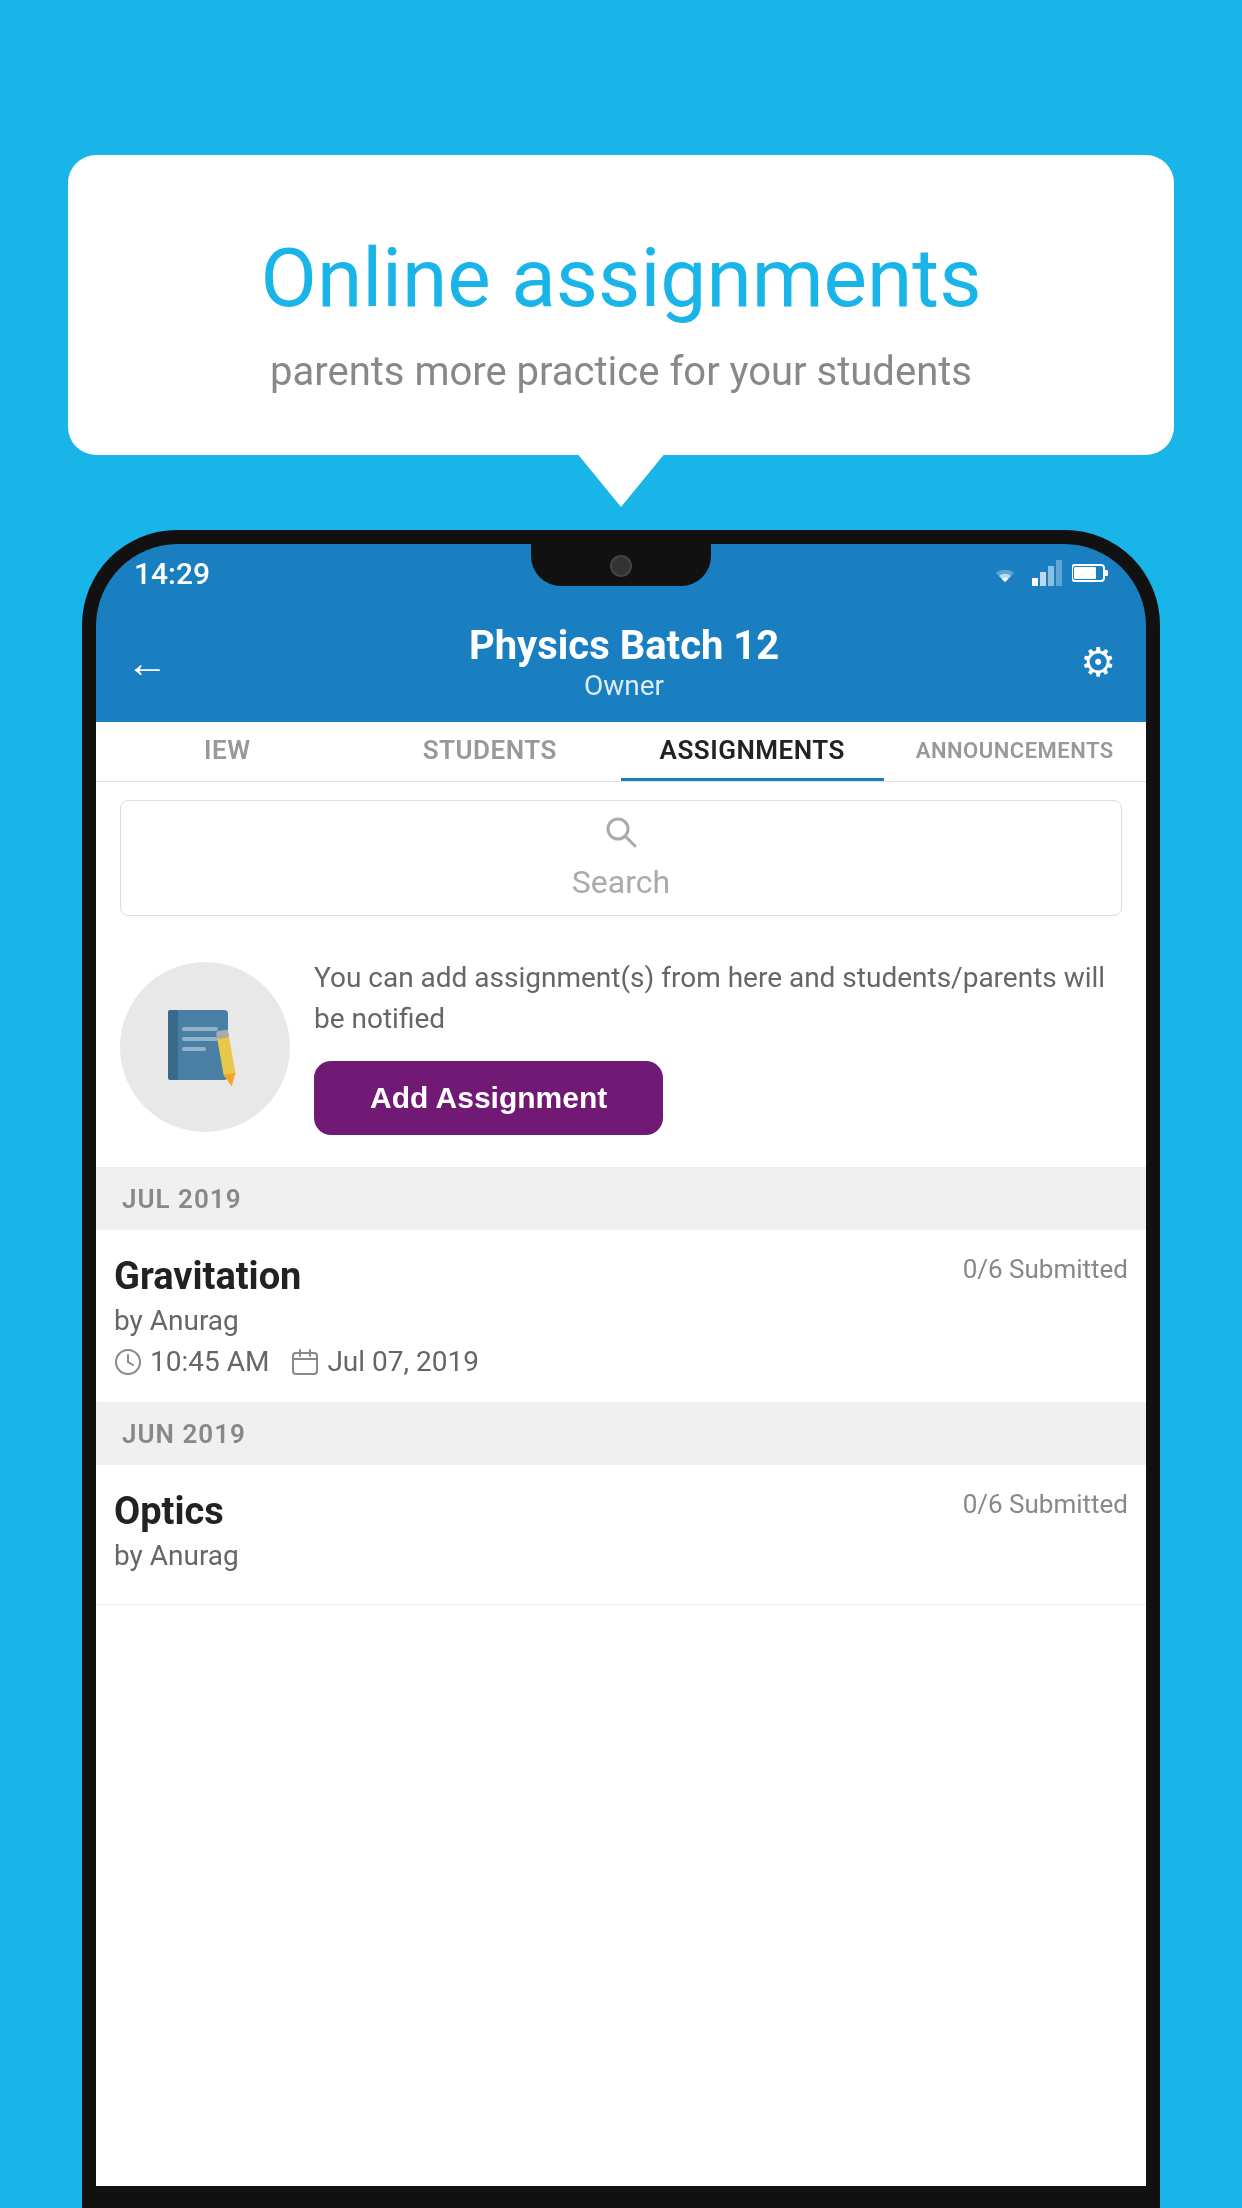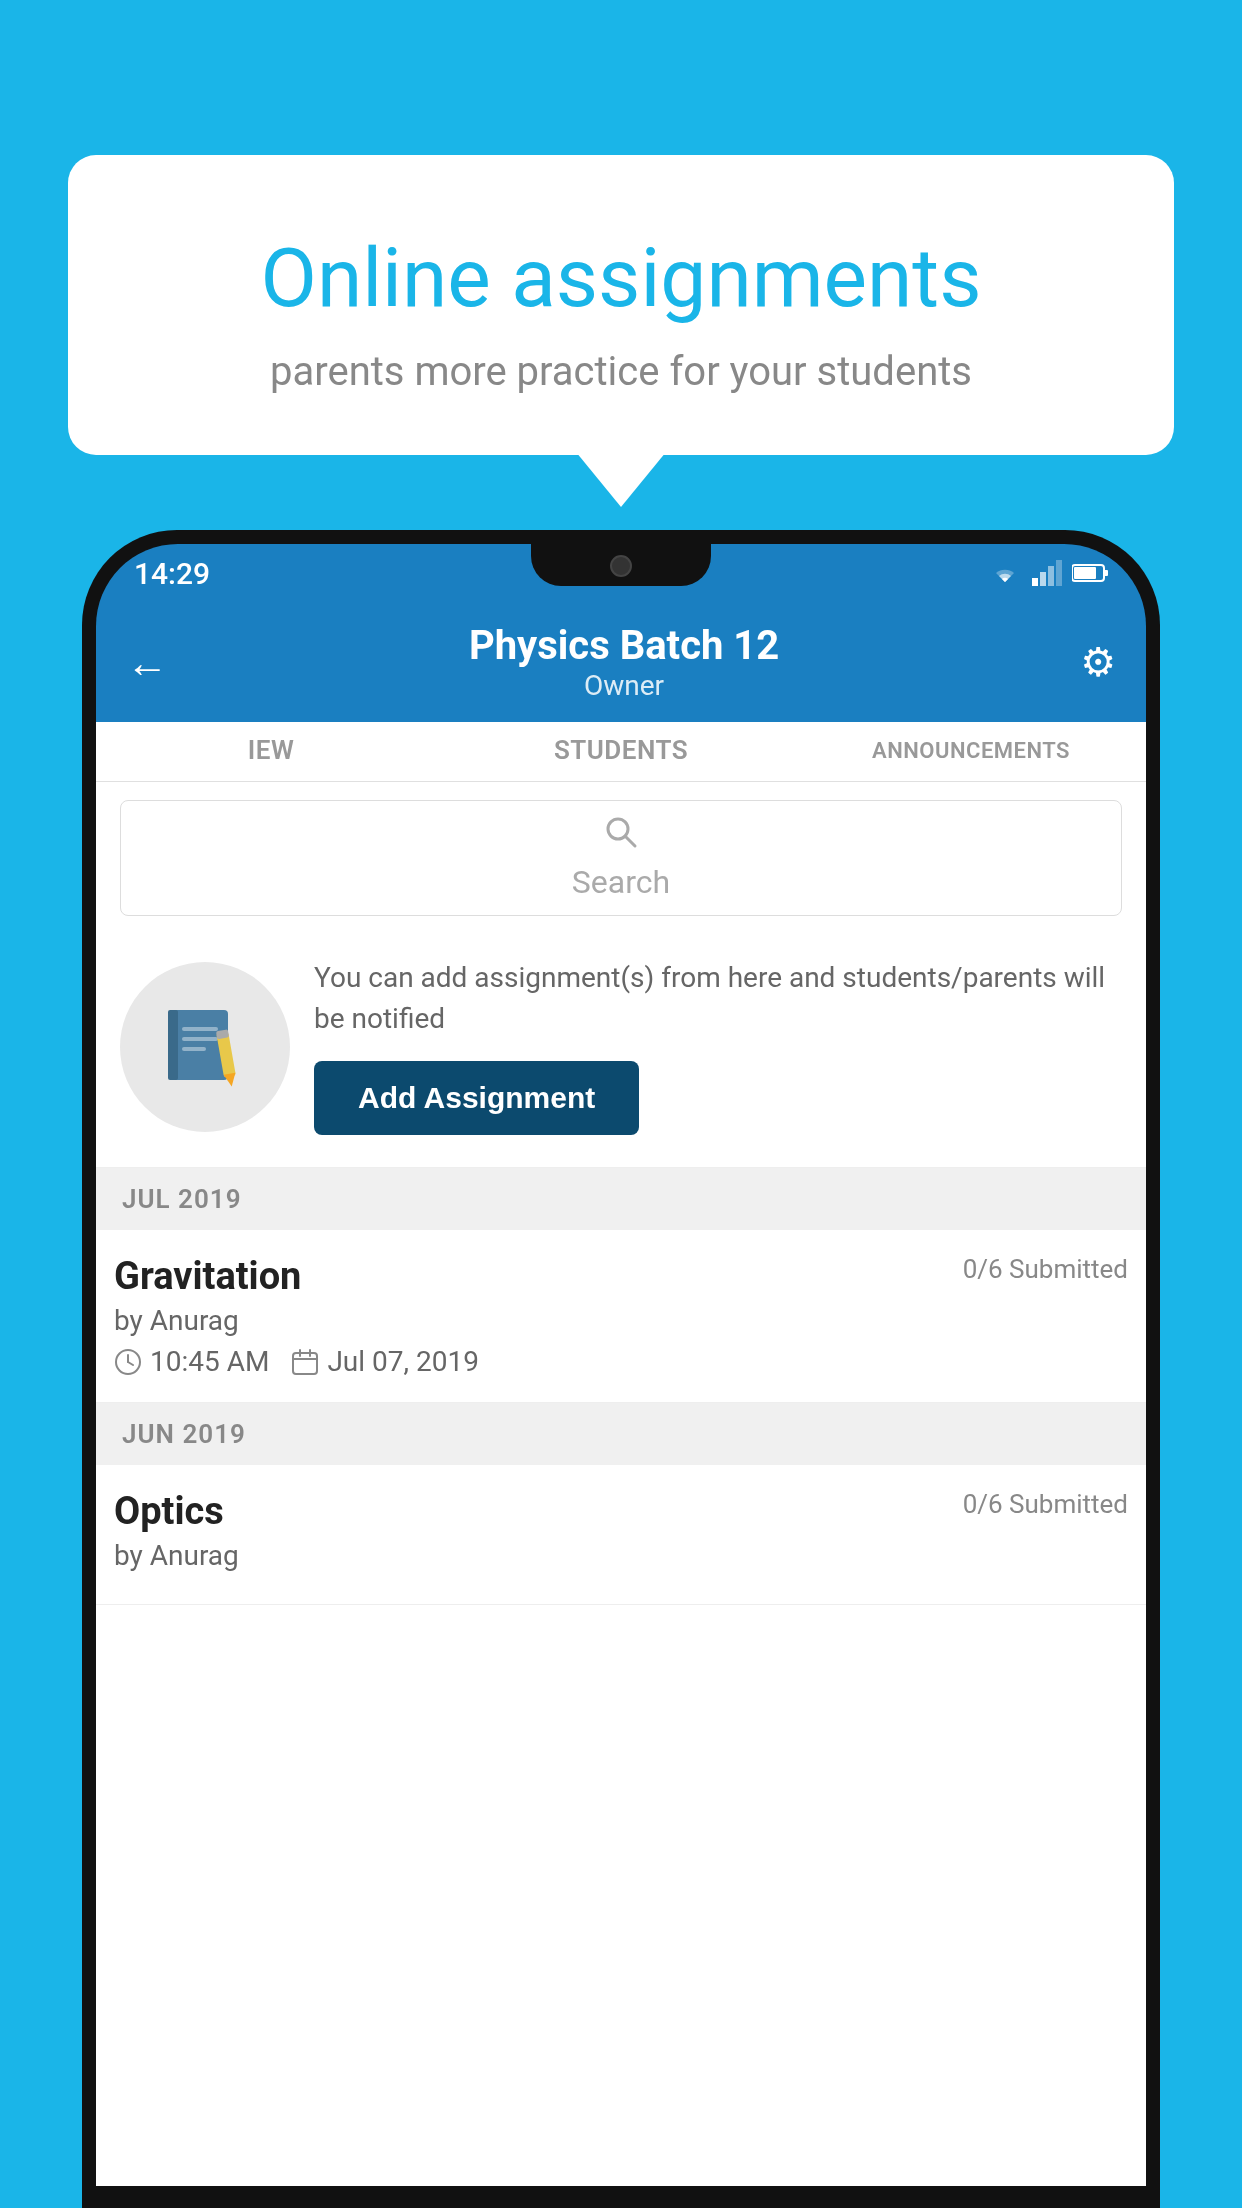--- a/index.html
+++ b/index.html
@@ -226,25 +226,25 @@
     .promo-text-area {
       flex: 1;
     }
     .promo-description {
       font-size: 28px;
       color: #666;
       line-height: 1.45;
       margin-bottom: 22px;
     }
     .add-assignment-btn {
-      background: #0c4a6e;
+      background: #701a75;
       color: white;
       border: none;
-      border-radius: 8px;
-      padding: 20px 44px;
+      border-radius: 17px;
+      padding: 20px 56px;
       font-size: 30px;
       font-weight: 600;
       cursor: pointer;
       display: inline-block;
     }
 
     
     .section-header {
       background: #f0f0f0;
       padding: 16px 26px;
@@ -343,20 +343,23 @@
       </div>
       <span class="settings-btn">⚙</span>
     </div>
 
     <div class="tabs-bar">
       <div class="tab-item">
         <span>IEW</span>
       </div>
       <div class="tab-item">
         <span>STUDENTS</span>
+      </div>
+      <div class="tab-item active">
+        <span>ASSIGNMENTS</span>
       </div>
       <div class="tab-item" style="font-size:22px;">
         <span>ANNOUNCEMENTS</span>
       </div>
     </div>
 
     <div class="screen-content">
 
       <div class="search-bar">
         <div class="search-input-wrap">

